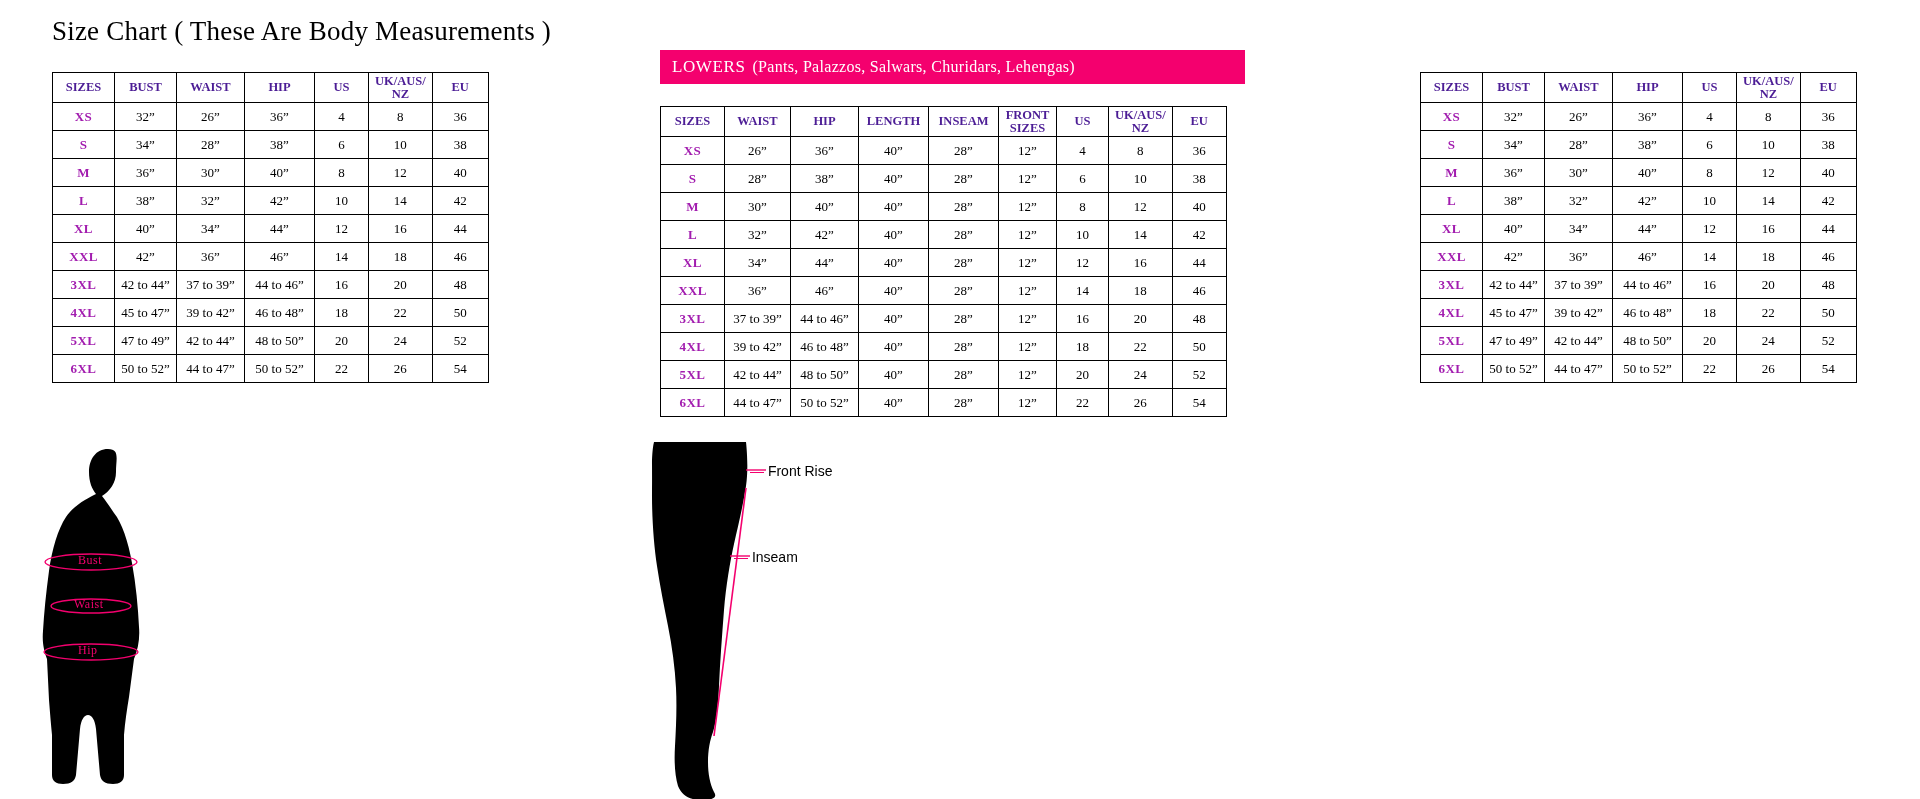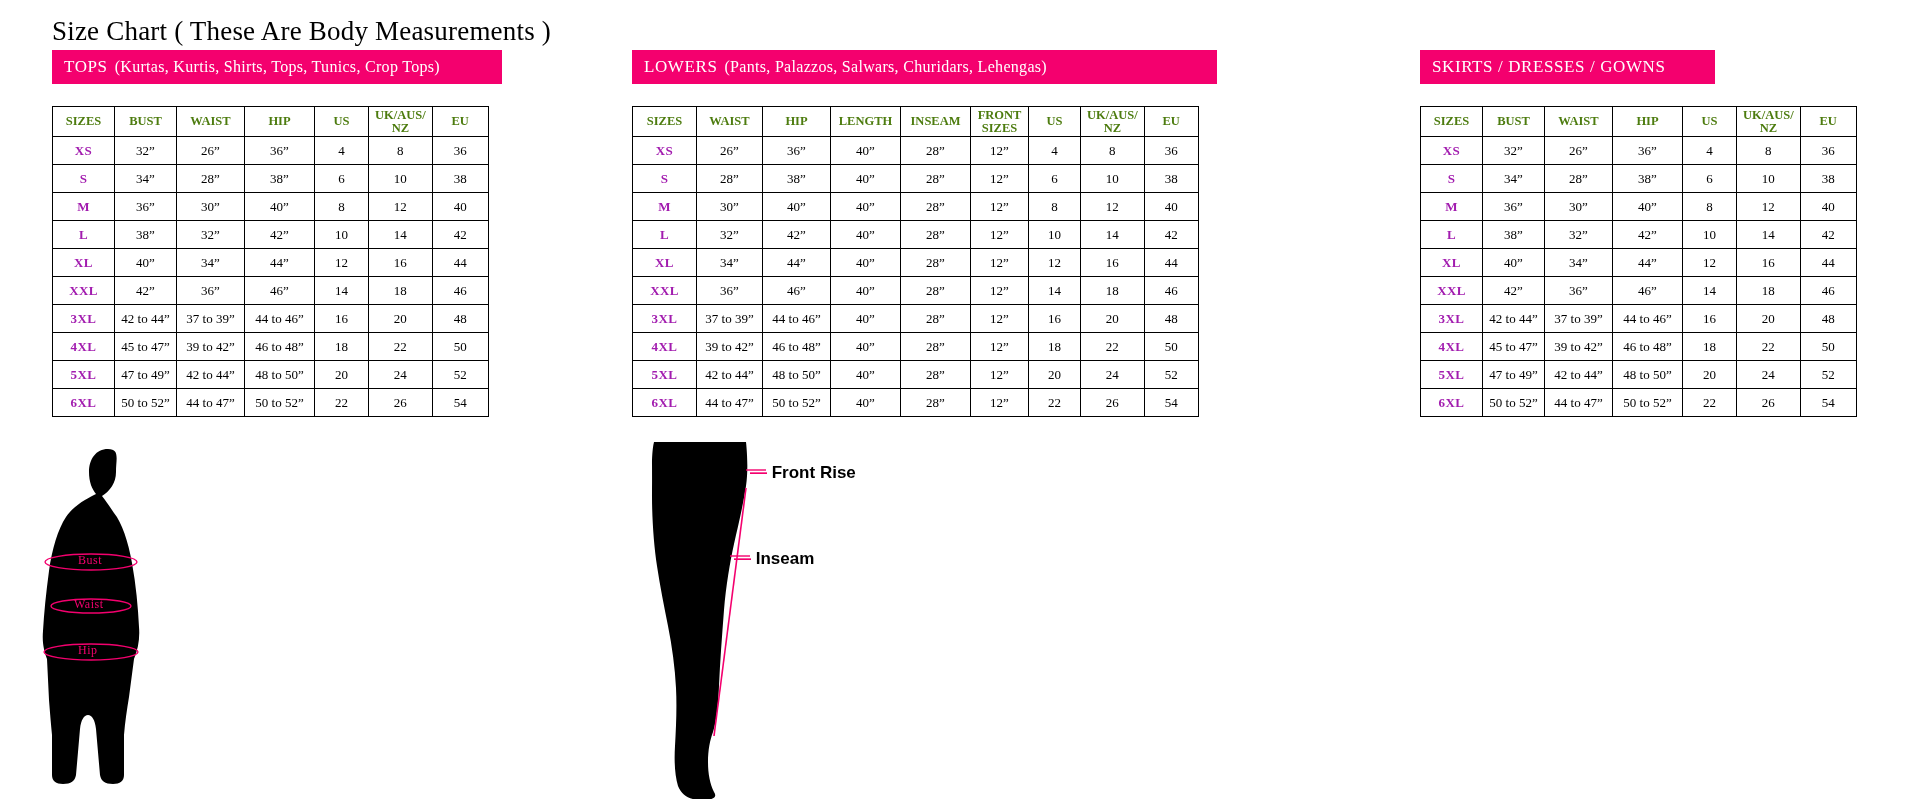--- a/index.html
+++ b/index.html
@@ -26,21 +26,21 @@
     letter-spacing: 0.2px;
     white-space: nowrap;
     margin-top: 12px;
   }
 
   .section {
     position: absolute;
     top: 50px;
   }
   .section-tops   { left: 52px; }
-  .section-lowers { left: 632px; }
+  .section-lowers { left: 660px; }
   .section-skirts { left: 1420px; }
 
   .section-banner {
     background: #f4006e;
     color: #ffffff;
     font-family: "Liberation Serif", serif;
     height: 34px;
     display: flex;
     align-items: center;
     padding-left: 12px;
@@ -71,21 +71,21 @@
     border: 1px solid #000;
     text-align: center;
     font-family: "Liberation Serif", serif;
     font-size: 13px;
     padding: 0;
     height: 28px;
     box-sizing: border-box;
     white-space: nowrap;
   }
   table.size-table th {
-    color: #4d7c0f;
+    color: #4c1d95;
     font-weight: bold;
     font-size: 12.5px;
     line-height: 1.05;
     padding: 2px 6px;
   }
   table.size-table td {
     color: #000;
     padding: 2px 6px;
   }
   table.size-table td.size-cell {
@@ -131,35 +131,31 @@
     position: absolute;
     color: #f4006e;
     font-family: "Liberation Serif", serif;
     font-size: 12px;
     letter-spacing: 0.5px;
   }
   .fig-callout {
     position: absolute;
     color: #000;
     font-family: "Liberation Sans", sans-serif;
-    font-size: 17px;
-    font-weight: bold;
+    font-size: 14px;
+    font-weight: normal;
     white-space: nowrap;
   }
 </style>
 </head>
 <body>
 
 <div class="page-title">Size Chart ( These Are Body Measurements )</div>
 
 <div class="section section-tops">
-  <div class="section-banner banner-tops">
-    <span class="banner-main">TOPS</span>
-    <span class="banner-sub">(Kurtas, Kurtis, Shirts, Tops, Tunics, Crop Tops)</span>
-  </div>
 
   <table class="size-table tbl-tops">
     <thead>
       <tr>
         <th>
             <span class="th-two-line">SIZES</span>
           </th>
         <th>
             <span class="th-two-line">BUST</span>
           </th>
@@ -425,23 +421,20 @@
         <td>12”</td>
         <td>22</td>
         <td>26</td>
         <td>54</td>
       </tr>
     </tbody>
   </table>
 </div>
 
 <div class="section section-skirts">
-  <div class="section-banner banner-skirts">
-    <span class="banner-main">SKIRTS / DRESSES / GOWNS</span>
-  </div>
 
   <table class="size-table tbl-skirts">
     <thead>
       <tr>
         <th>
             <span class="th-two-line">SIZES</span>
           </th>
         <th>
             <span class="th-two-line">BUST</span>
           </th>

